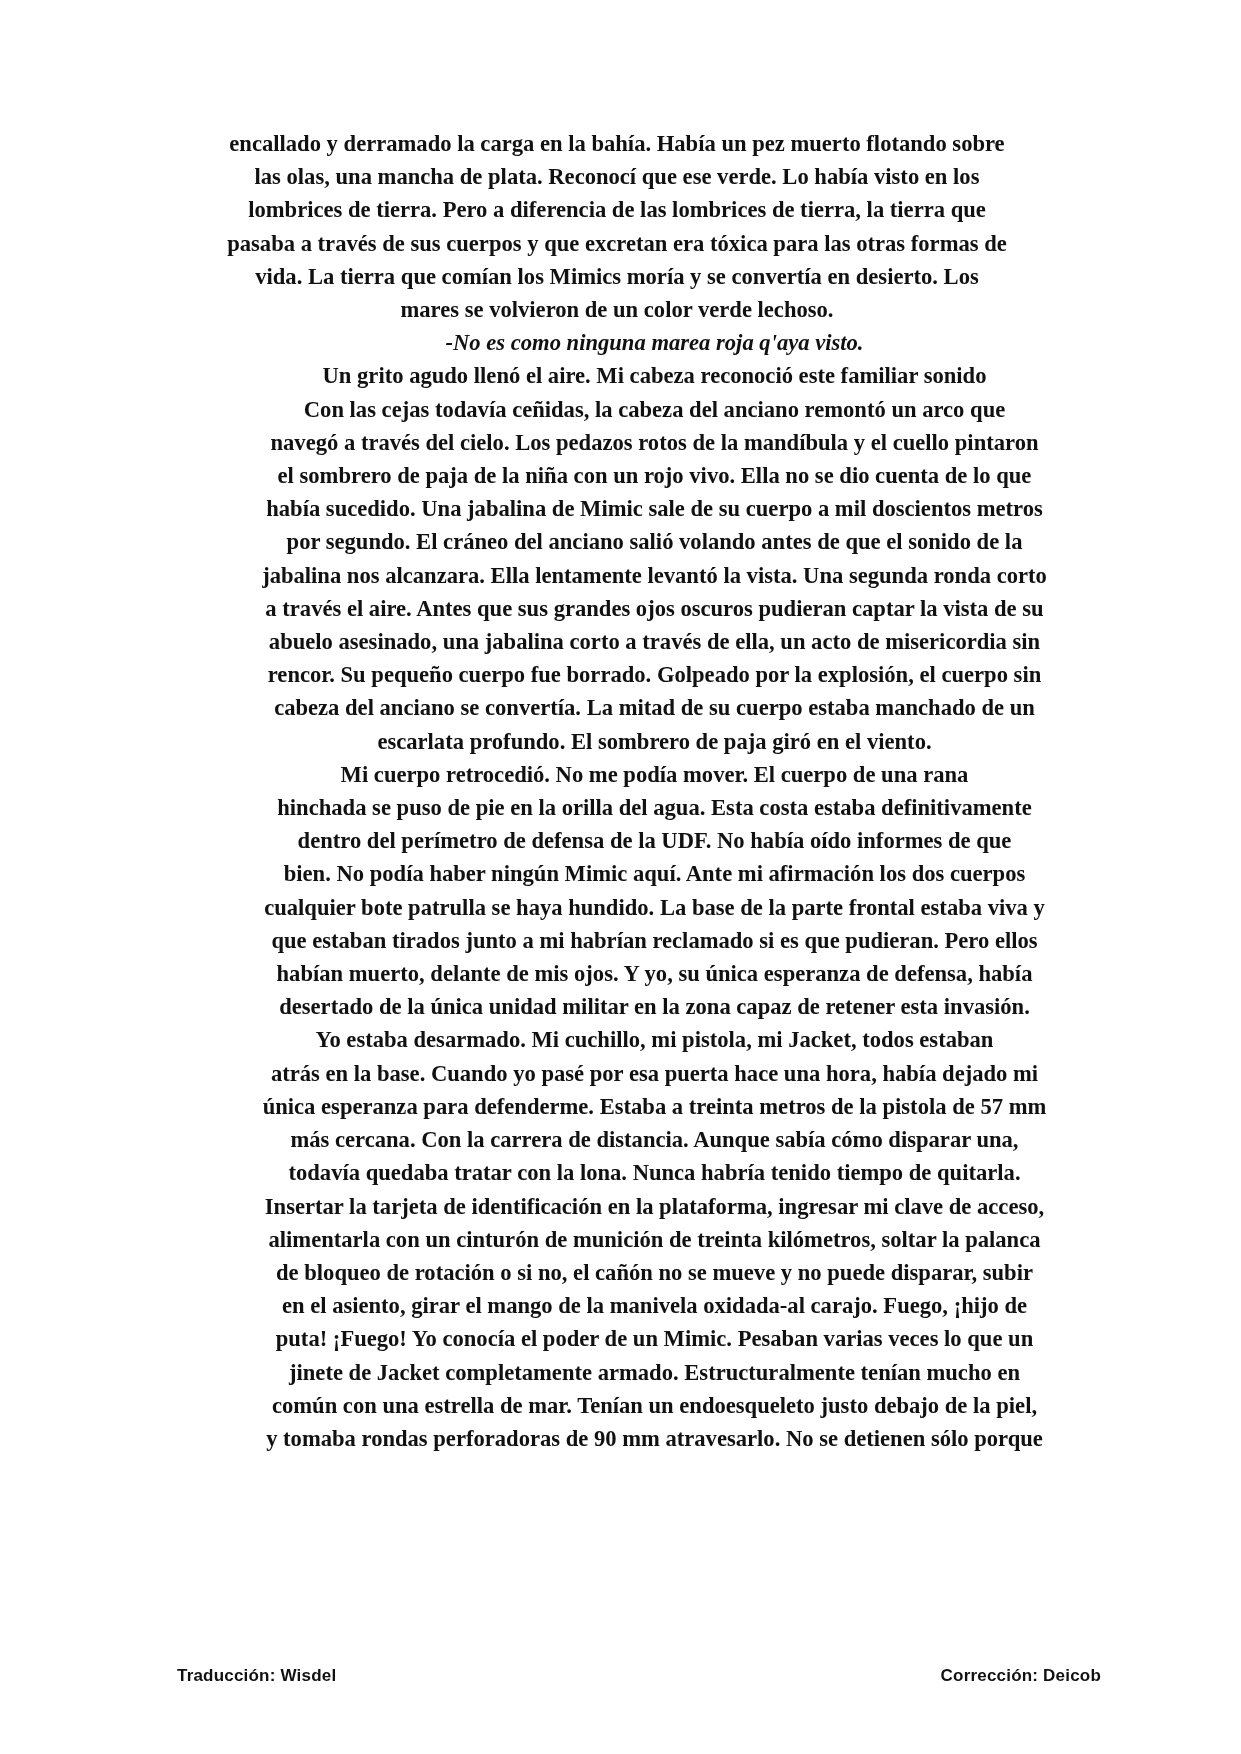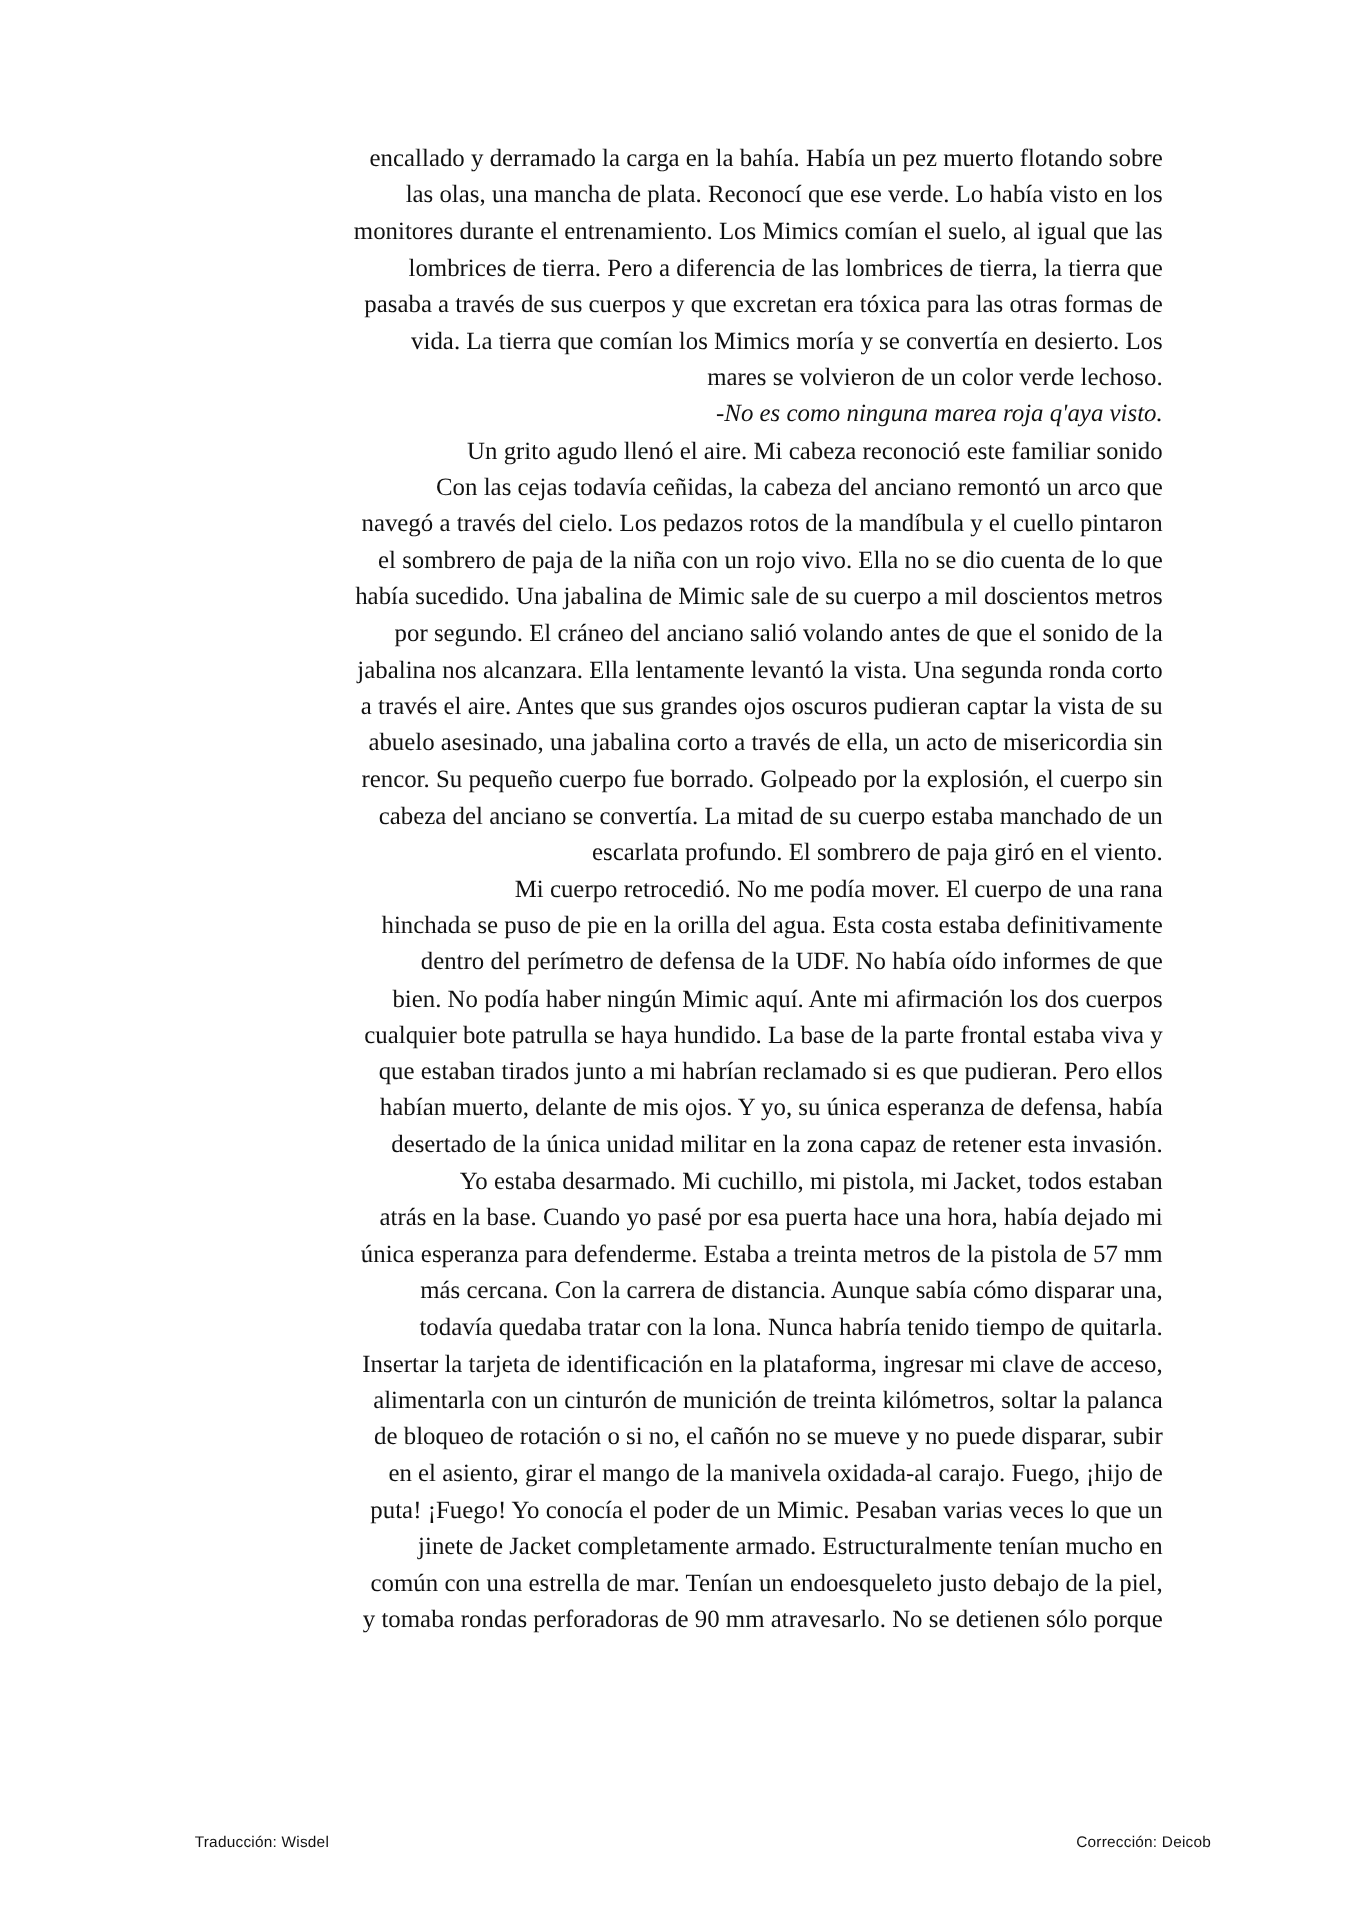--- a/index.html
+++ b/index.html
@@ -18,54 +18,54 @@
       position: absolute;
       left: 177px;
       top: 127px;
       width: 880px;
       font-family: "Liberation Serif", "DejaVu Serif", serif;
       font-size: 22.6px;
       line-height: 33.2px;
     }
     .page-body p {
       margin: 0;
-      text-align: right;
+      text-align: center;
+      font-weight: bold;
     }
     .page-body p.indent {
       text-indent: 75px;
     }
     .page-body p.gap {
     }
     .page-body p.italic {
       font-style: italic;
     }
     .line {
       display: block;
       white-space: nowrap;
     }
     .footer {
       position: absolute;
       top: 1666px;
       font-family: "Liberation Sans", "DejaVu Sans", sans-serif;
-      font-weight: normal;
-      font-size: 14px;
+      font-weight: bold;
+      font-size: 17px;
       color: #111111;
       letter-spacing: 0.2px;
     }
     .footer-left { left: 177px; }
     .footer-right { right: 140px; margin-left: 30px; }
   </style>
 </head>
 <body>
 
 <div class="page-body">
   <p>
       <span class="line">encallado y derramado la carga en la bahía. Había un pez muerto flotando sobre</span>
       <span class="line">las olas, una mancha de plata. Reconocí que ese verde. Lo había visto en los</span>
-      <span class="line">monitores durante el entrenamiento. Los Mimics comían el suelo, al igual que las</span>
       <span class="line">lombrices de tierra. Pero a diferencia de las lombrices de tierra, la tierra que</span>
       <span class="line">pasaba a través de sus cuerpos y que excretan era tóxica para las otras formas de</span>
       <span class="line">vida. La tierra que comían los Mimics moría y se convertía en desierto. Los</span>
       <span class="line">mares se volvieron de un color verde lechoso.</span>
     </p>
   <p class="indent gap italic">
       <span class="line">-No es como ninguna marea roja q'aya visto.</span>
     </p>
   <p class="indent gap">
       <span class="line">Un grito agudo llenó el aire. Mi cabeza reconoció este familiar sonido</span>

